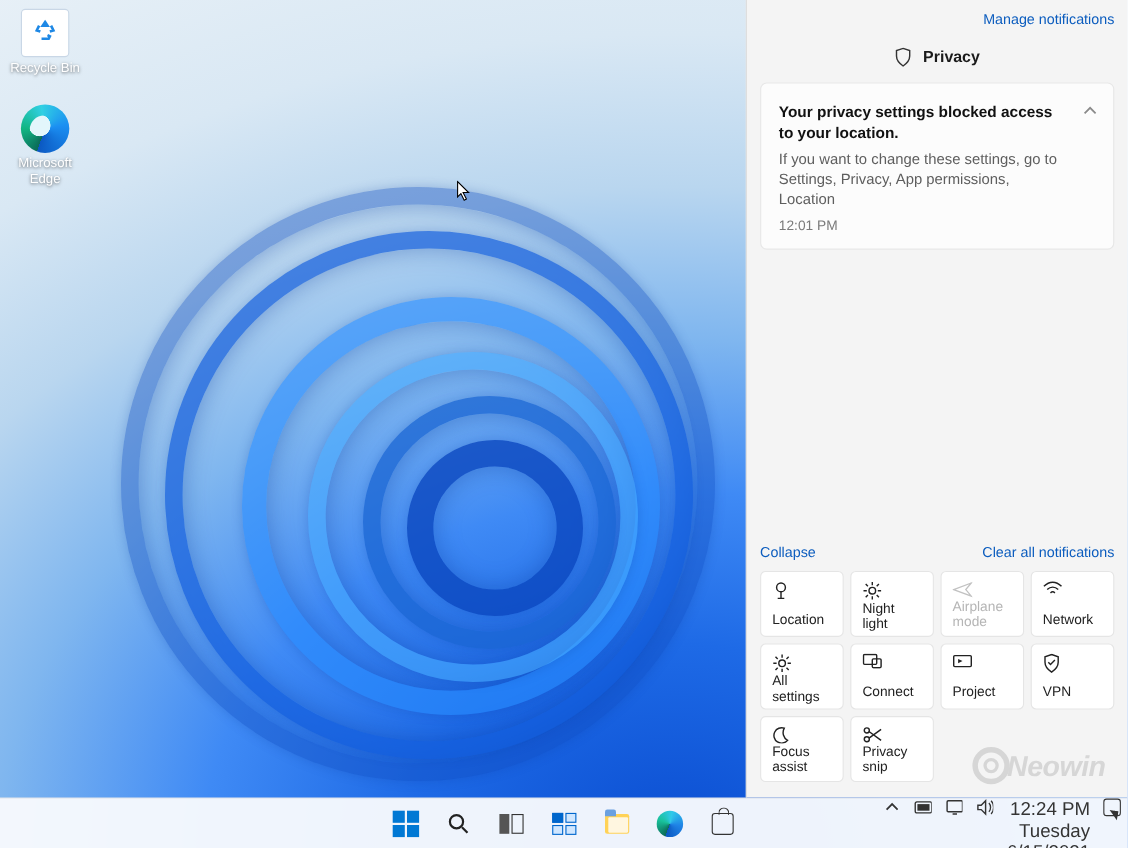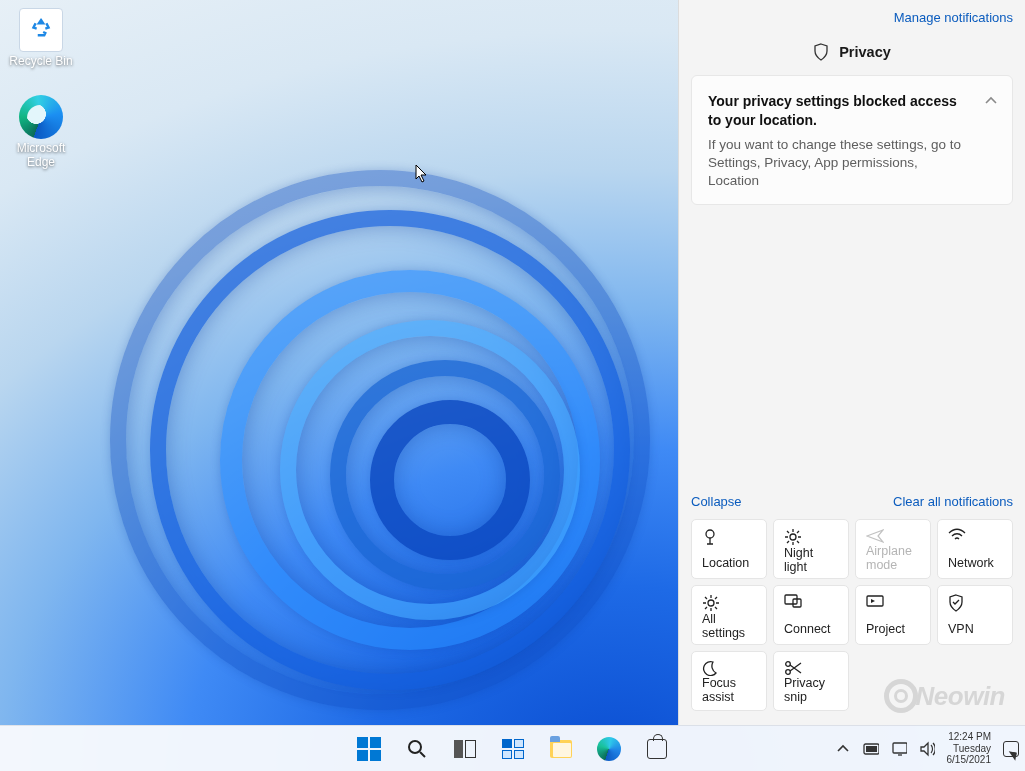--- a/index.html
+++ b/index.html
@@ -41,21 +41,21 @@
 .widgets span{border:1.5px solid #0066cc;background:#cfe6ff}
 .widgets span:nth-child(1){background:#0066cc}
 .explorer{width:22px;height:18px;background:#ffd257;border-radius:2px;position:relative}
 .explorer:before{content:"";position:absolute;left:0;top:-4px;width:10px;height:6px;background:#6aa0e0;border-radius:2px 2px 0 0}
 .explorer:after{content:"";position:absolute;right:1px;bottom:1px;left:3px;top:3px;background:#fff6e0;border-radius:1px}
 .edge-tb{width:24px;height:24px;border-radius:50%;
  background:conic-gradient(from 200deg,#0b6b58,#19c19a 90deg,#2fc9ea 170deg,#1f83e6 260deg,#0b58c2)}
 .store{width:20px;height:20px;border:1.6px solid #333;border-radius:3px;position:relative}
 .store:before{content:"";position:absolute;top:-6px;left:5px;width:8px;height:6px;border:1.6px solid #333;border-bottom:none;border-radius:5px 5px 0 0}
 
-.tray{position:absolute;right:6px;top:0;bottom:0;display:flex;align-items:center;gap:12px;font-size:10px;color:#343434}
+.tray{position:absolute;right:6px;top:0;bottom:0;display:flex;gap:12px;font-size:17px;color:#343434}
 .tray .ticon{width:16px;height:16px;display:flex;align-items:center;justify-content:center}
 .dt{text-align:right;line-height:1.15}
 .notif-btn{width:18px;height:16px;border:1.4px solid #333;border-radius:3px;position:relative}
 .notif-btn:after{content:"";position:absolute;bottom:-4px;right:2px;border:4px solid transparent;border-top-color:#333;border-right-color:#333;transform:rotate(10deg)}
 
 .ac{position:absolute;top:0;right:0;bottom:46px;width:347px;background:#f4f4f4;border-left:1px solid #dcdcdc;
  display:flex;flex-direction:column;padding:10px 12px 14px}
 .ac-top{display:flex;justify-content:flex-end}
 .link{color:#0b5cbe;font-size:13px}
 .ac-header{display:flex;align-items:center;justify-content:center;gap:10px;margin:18px 0 14px;font-size:14.5px;font-weight:700;color:#1a1a1a}
@@ -116,20 +116,21 @@
   </div>
   <div class="ac-header">
     <svg width="16" height="18">
         <path d="M8 1l6 2v5c0 4-3 7-6 9-3-2-6-5-6-9V3z" fill="none" stroke="#333" stroke-width="1.3"></path>
       </svg>
     <span>Privacy</span>
   </div>
   <div class="card">
     <h4>Your privacy settings blocked access to your location.</h4>
     <p>If you want to change these settings, go to Settings, Privacy, App permissions, Location</p>
+    <div class="ts">12:01 PM</div>
     <span class="chev">
       <svg width="14" height="14">
           <path d="M2 9l5-5 5 5" fill="none" stroke="#8a8a8a" stroke-width="1.6"></path>
         </svg>
     </span>
   </div>
 
   <div class="ac-mid">
     <span class="link" style="color:#0b5cbe">Collapse</span>
     <span class="link">Clear all notifications</span>

